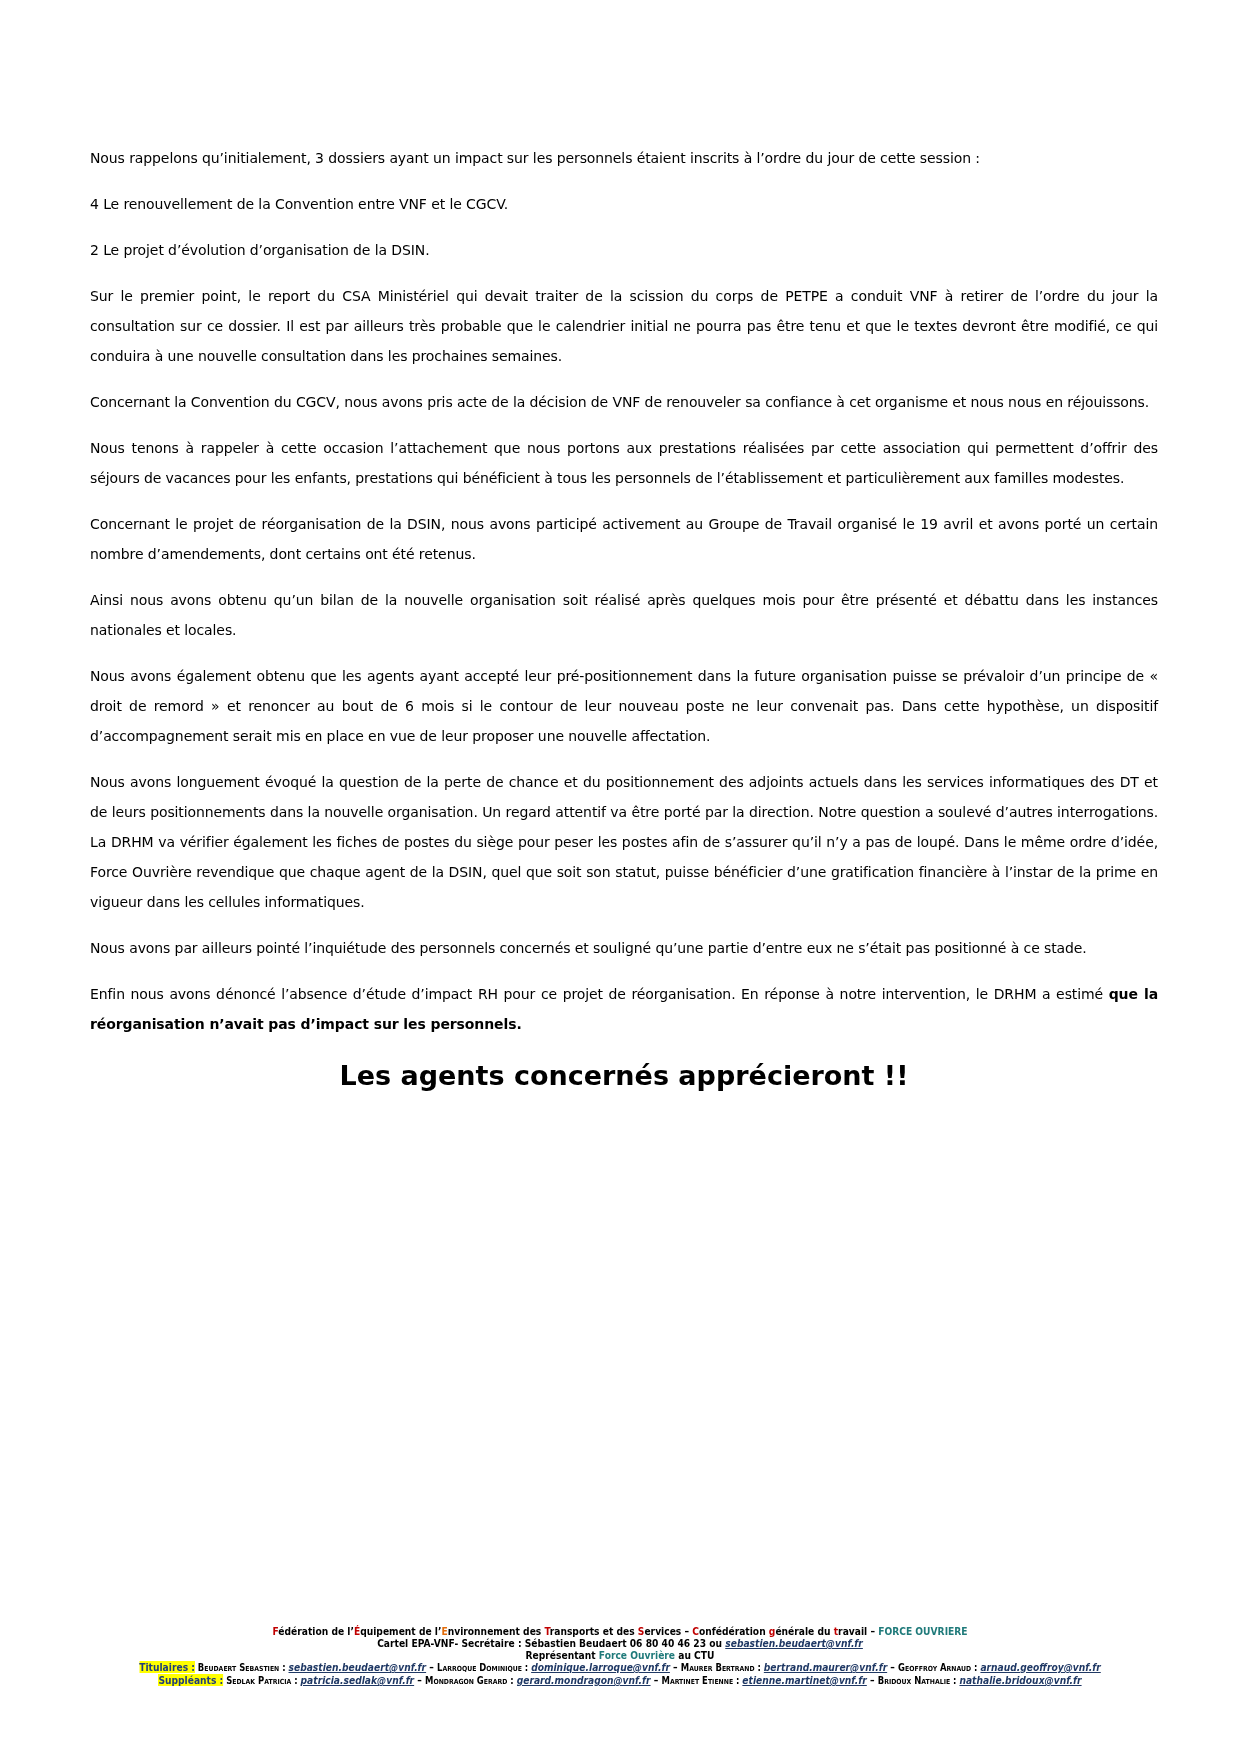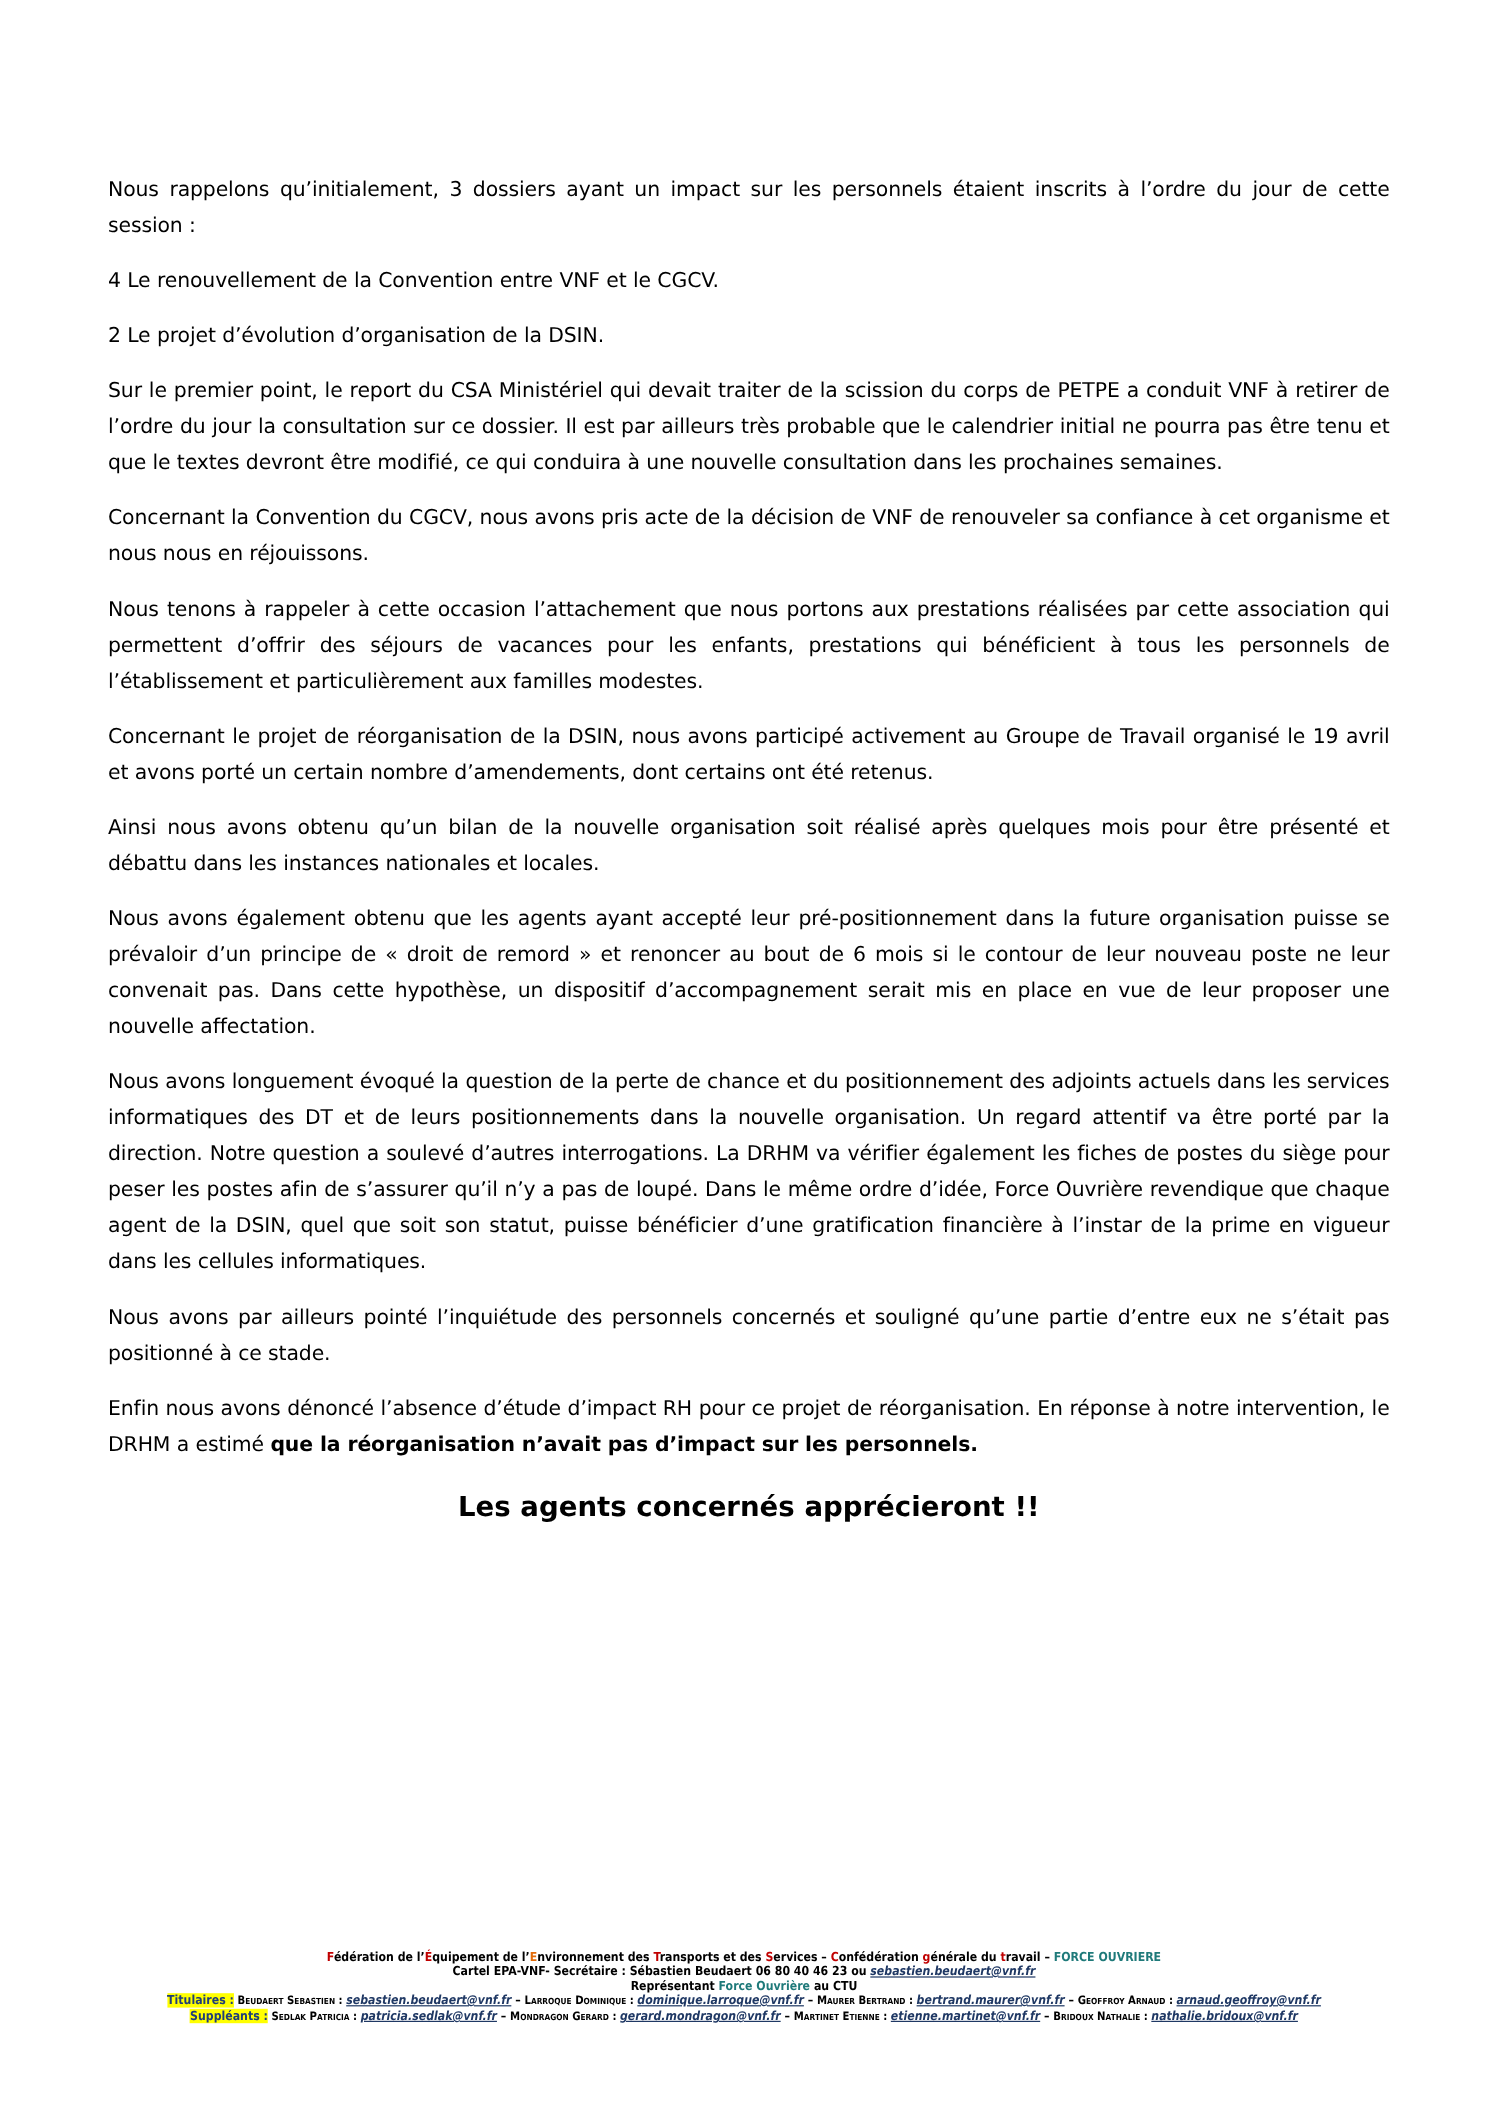--- a/index.html
+++ b/index.html
@@ -1,23 +1,23 @@
 <!DOCTYPE html>
 <html><head>
 <meta charset="utf-8">
 <style>
   html, body { margin: 0; padding: 0; background: #ffffff; }
   body { width: 1240px; height: 1754px; position: relative; overflow: hidden;
          font-family: "DejaVu Sans", sans-serif; color: #000; }
   .page { position: absolute; left: 0; top: 0; width: 1240px; height: 1754px; background: #fff; }
   .body-text { position: absolute; left: 90px; top: 143px; width: 1068px; }
-  .para { font-size: 17px; line-height: 30px; text-align: justify; margin: 0 0 16px 0;
+  .para { font-size: 14px; line-height: 30px; text-align: justify; margin: 0 0 16px 0;
           letter-spacing: -0.1px; }
   .para b { font-weight: bold; }
-  .conclusion { text-align: center; font-weight: bold; font-size: 23px; margin-top: 22px; letter-spacing: 0; }
+  .conclusion { text-align: center; font-weight: bold; font-size: 27px; margin-top: 22px; letter-spacing: 0; }
   .footer { position: absolute; left: 0; top: 1625px; width: 1240px; text-align: center;
             font-family: "DejaVu Sans", sans-serif; font-weight: bold; font-size: 10.4px; line-height: 12px; color: #000;
             transform: scaleX(0.88); transform-origin: 620px 0; }
   .footer .line { white-space: nowrap; }
   .hl-r { color: #c00000; }
   .hl-o { color: #e36c0a; }
   .fo { color: #1f7a7a; }
   .mark { background: #ffff00; color: #1f3d7a; }
   .sc { font-variant: small-caps; font-size: 9.6px; }
   .email { color: #1f3864; font-style: italic; text-decoration: underline; }

